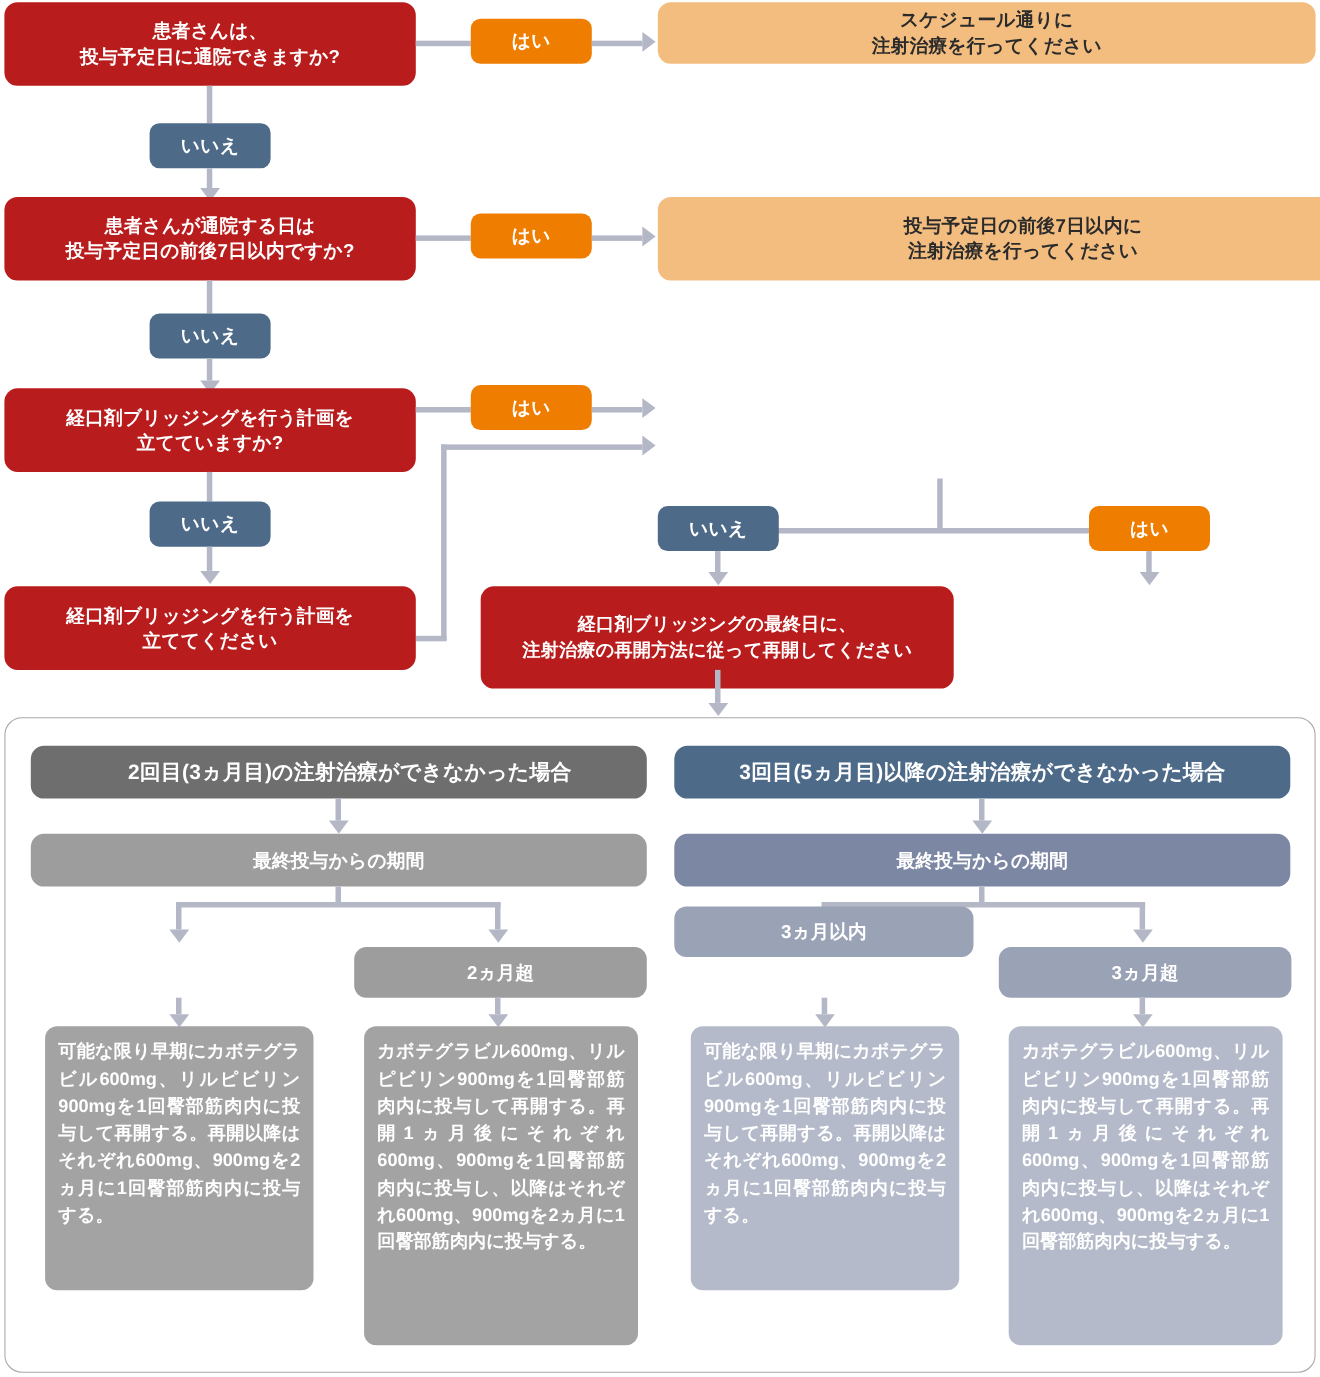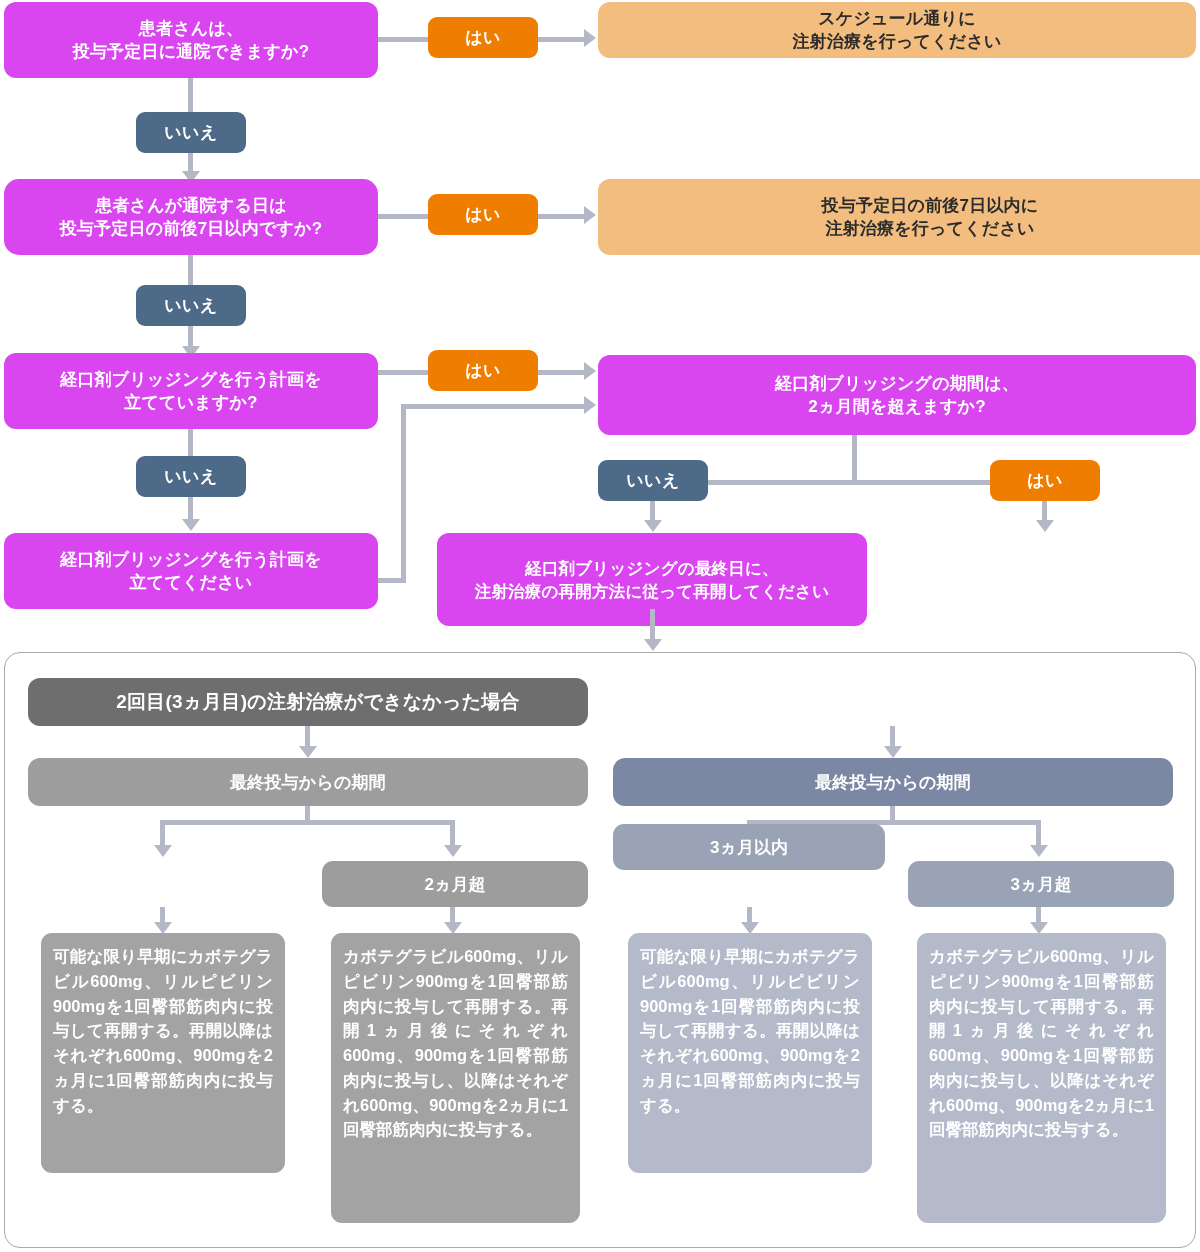--- a/index.html
+++ b/index.html
@@ -22,21 +22,21 @@
     display:flex;
     align-items:center;
     justify-content:center;
     text-align:center;
     border-radius:12px;
     line-height:1.38;
     white-space:pre-line;
   }
 
   .q-box{                     
-    background:#d946ef;
+    background:#b91c1c;
     color:#ffffff;
     font-size:17px;
     font-weight:700;
     letter-spacing:.2px;
   }
   .action-box{                
     background:#f3bd80;
     color:#2b2b2b;
     font-size:17px;
     font-weight:700;
@@ -154,21 +154,21 @@
   <div class="arrow-right" style="left:584px;top:29px;"></div>
 
   <div class="node action-box" style="left:598px;top:2px;width:598px;height:56px;">スケジュール通りに
 注射治療を行ってください</div>
 
   <div class="line line-v" style="left:188px;top:78px;height:34px;"></div>
   <div class="pill pill-no" style="left:136px;top:112px;width:110px;height:41px;">いいえ</div>
   <div class="line line-v" style="left:188px;top:153px;height:18px;"></div>
   <div class="arrow-down" style="left:182px;top:171px;"></div>
 
-  <div class="node q-box" style="left:4px;top:179px;width:374px;height:76px;border-radius:15px;">患者さんが通院する日は
+  <div class="node q-box" style="left:4px;top:179px;width:374px;height:76px;">患者さんが通院する日は
 投与予定日の前後7日以内ですか?</div>
 
   <div class="line line-h" style="left:378px;top:214px;width:50px;"></div>
   <div class="pill pill-yes" style="left:428px;top:194px;width:110px;height:41px;">はい</div>
   <div class="line line-h" style="left:538px;top:214px;width:46px;"></div>
   <div class="arrow-right" style="left:584px;top:206px;"></div>
 
   <div class="node action-box" style="left:598px;top:179px;width:664px;height:76px;">投与予定日の前後7日以内に
 注射治療を行ってください</div>
 
@@ -183,22 +183,20 @@
   <div class="line line-h" style="left:378px;top:370px;width:50px;"></div>
   <div class="pill pill-yes" style="left:428px;top:350px;width:110px;height:41px;">はい</div>
   <div class="line line-h" style="left:538px;top:370px;width:46px;"></div>
   <div class="arrow-right" style="left:584px;top:362px;"></div>
 
   <div class="line line-v" style="left:401px;top:404px;height:178px;"></div>
   <div class="line line-h" style="left:401px;top:404px;width:183px;"></div>
   <div class="arrow-right" style="left:584px;top:396px;"></div>
   <div class="line line-h" style="left:378px;top:578px;width:28px;"></div>
 
-  <div class="node q-box" style="left:598px;top:355px;width:598px;height:80px;">経口剤ブリッジングの期間は、
-2ヵ月間を超えますか?</div>
 
   <div class="line line-v" style="left:188px;top:429px;height:27px;"></div>
   <div class="pill pill-no" style="left:136px;top:456px;width:110px;height:41px;">いいえ</div>
   <div class="line line-v" style="left:188px;top:497px;height:22px;"></div>
   <div class="arrow-down" style="left:182px;top:519px;"></div>
 
   <div class="line line-v" style="left:852px;top:435px;height:48px;"></div>
   <div class="line line-h" style="left:706px;top:480px;width:340px;"></div>
 
   <div class="pill pill-no" style="left:598px;top:460px;width:110px;height:41px;">いいえ</div>
@@ -239,20 +237,21 @@
   <div class="sub sub-grey" style="left:322px;top:861px;width:266px;height:46px;">2ヵ月超</div>
 
   <div class="line line-v" style="left:160px;top:907px;height:15px;"></div>
   <div class="arrow-down" style="left:154px;top:922px;"></div>
   <div class="line line-v" style="left:450px;top:907px;height:15px;"></div>
   <div class="arrow-down" style="left:444px;top:922px;"></div>
 
   <div class="detail detail-grey" style="left:41px;top:933px;width:244px;height:240px;">可能な限り早期にカボテグラビル600mg、リルピビリン900mgを1回臀部筋肉内に投与して再開する。再開以降はそれぞれ600mg、900mgを2ヵ月に1回臀部筋肉内に投与する。</div>
   <div class="detail detail-grey" style="left:331px;top:933px;width:249px;height:290px;">カボテグラビル600mg、リルピビリン900mgを1回臀部筋肉内に投与して再開する。再開1ヵ月後にそれぞれ600mg、900mgを1回臀部筋肉内に投与し、以降はそれぞれ600mg、900mgを2ヵ月に1回臀部筋肉内に投与する。</div>
 
+  <div class="hdr hdr-blue-dark" style="left:613px;top:678px;width:560px;height:48px;">3回目(5ヵ月目)以降の注射治療ができなかった場合</div>
 
   <div class="line line-v" style="left:890px;top:726px;height:20px;"></div>
   <div class="arrow-down" style="left:884px;top:746px;"></div>
 
   <div class="hdr hdr-blue-mid" style="left:613px;top:758px;width:560px;height:48px;font-size:17px;">最終投与からの期間</div>
 
   <div class="line line-v" style="left:890px;top:806px;height:16px;"></div>
   <div class="line line-h" style="left:747px;top:820px;width:294px;"></div>
   <div class="line line-v" style="left:747px;top:820px;height:25px;"></div>
   <div class="arrow-down" style="left:741px;top:845px;"></div>

